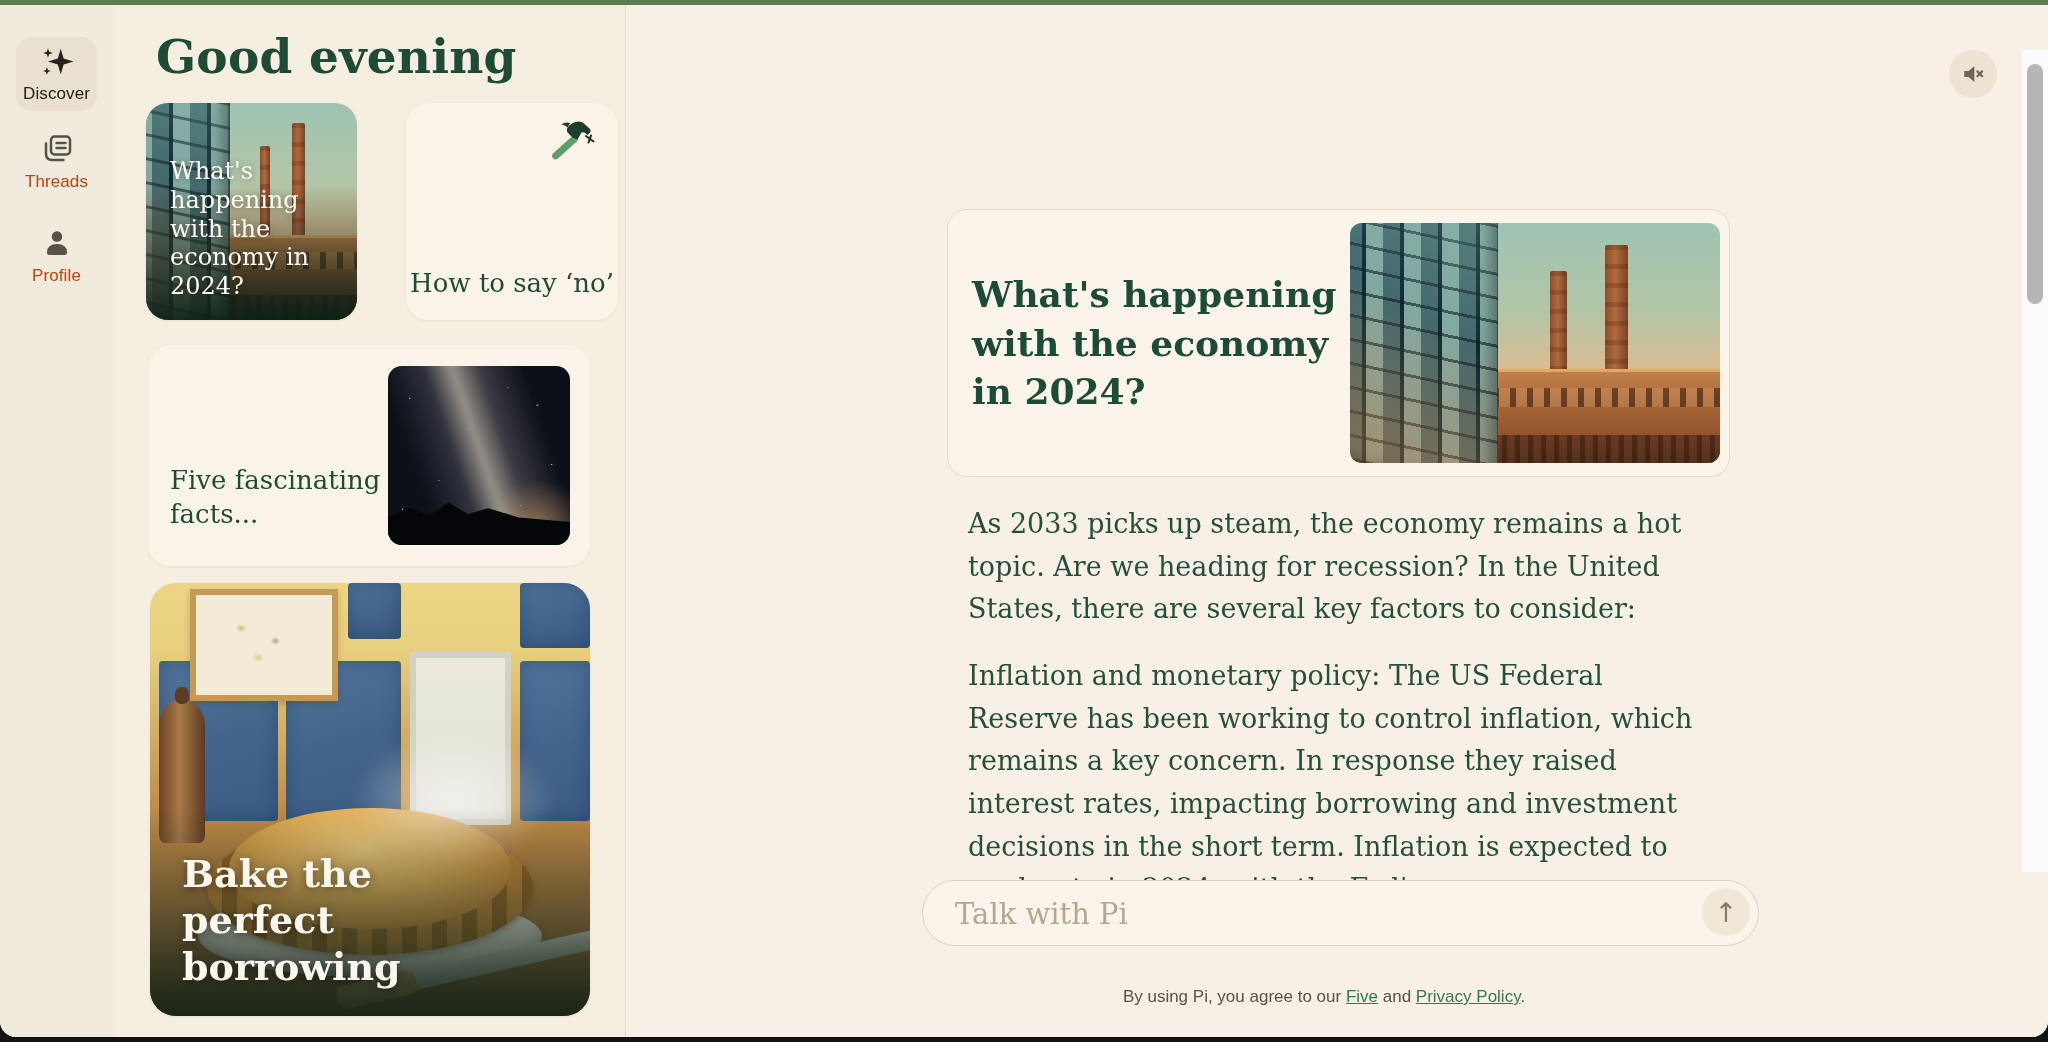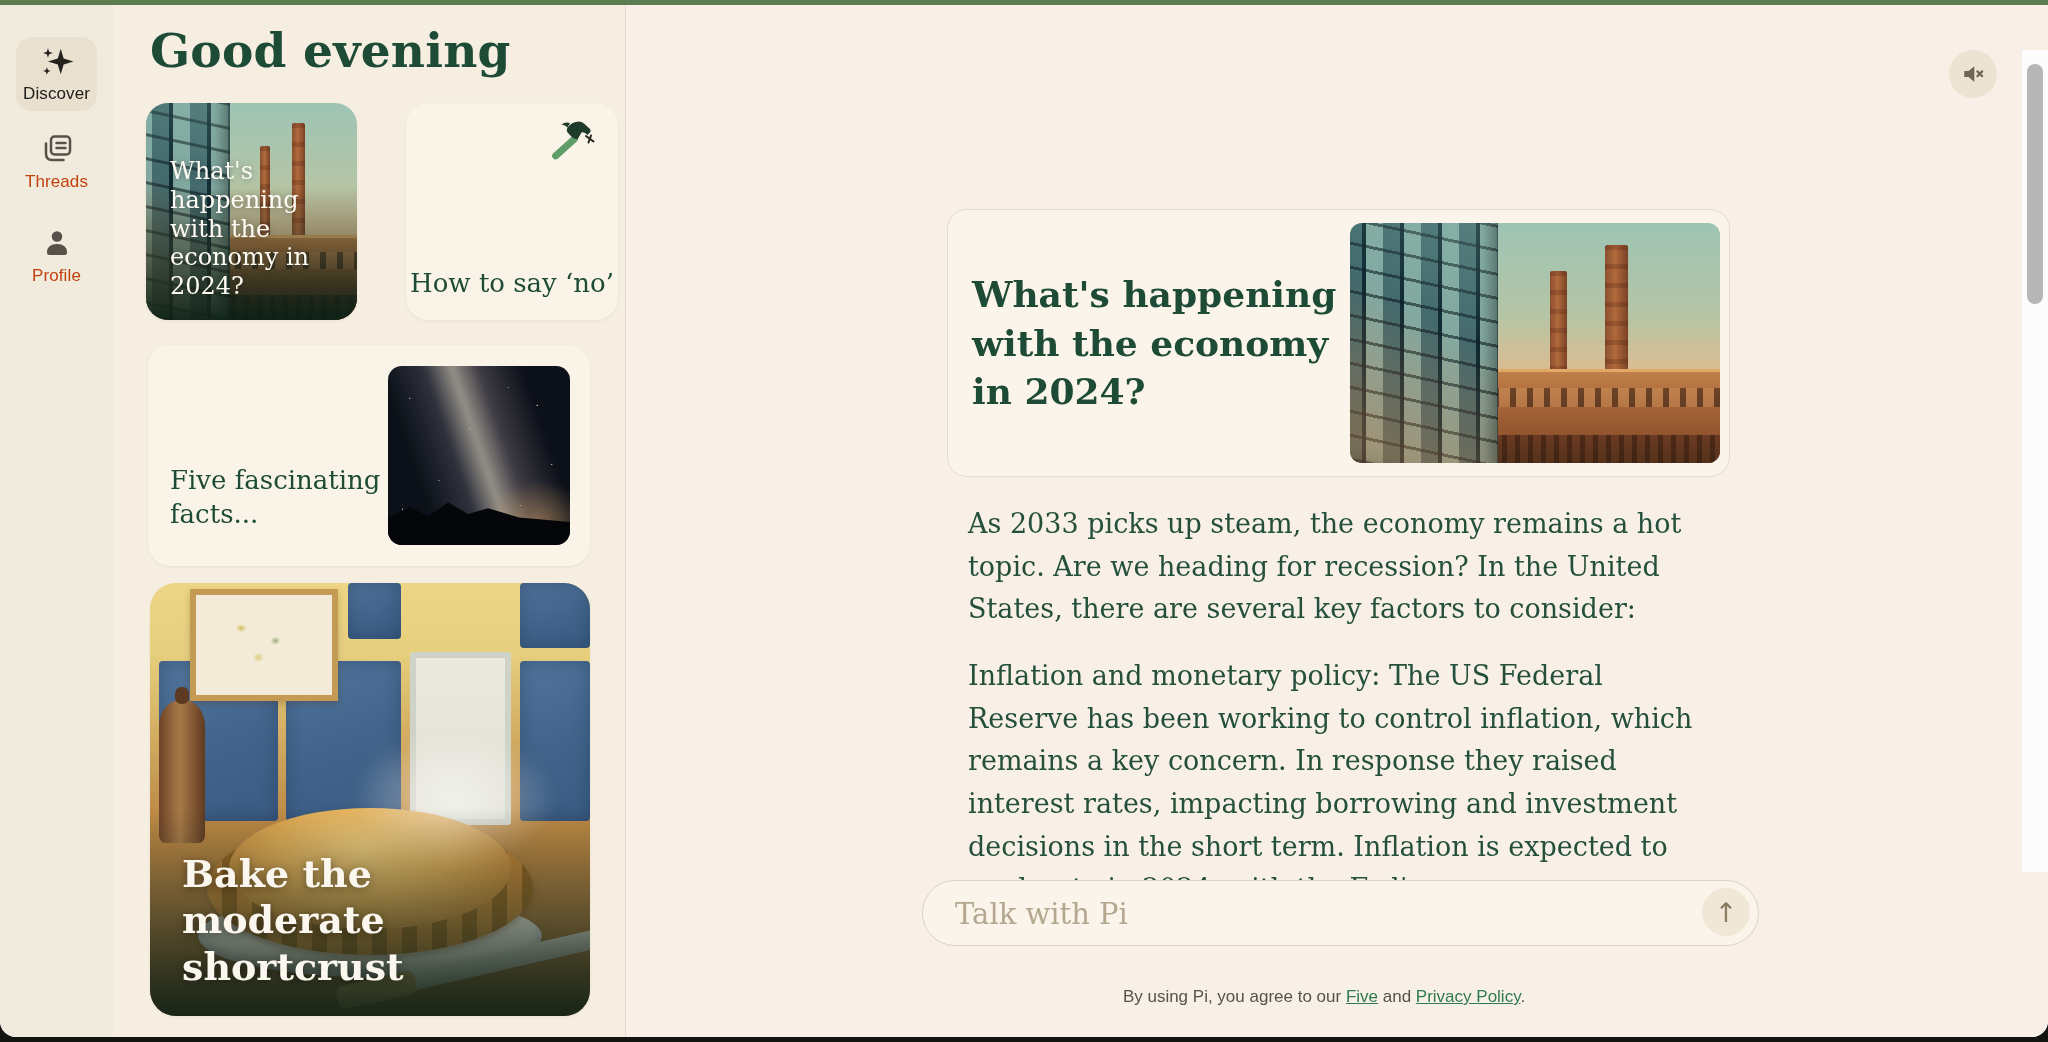--- a/index.html
+++ b/index.html
@@ -13,21 +13,21 @@
   .rail{position:absolute;left:0;top:5px;bottom:0;width:113px;background:#f1ebdd;z-index:10;}
   .rail-item{position:absolute;left:0;width:113px;display:flex;flex-direction:column;align-items:center;gap:7px;cursor:pointer;}
   .rail-item .lbl{font-size:17px;color:#c2410c;letter-spacing:.1px;}
   .rail-item.discover{left:16px;top:32px;width:81px;height:74px;background:#e9e0cf;border-radius:16px;justify-content:center;gap:5px;}
   .rail-item.discover .lbl{color:#21201b;}
   .rail-item.threads{top:128px;}
   .rail-item.profile{top:222px;}
 
   
   .panel{position:absolute;left:113px;top:5px;bottom:0;width:512px;background:#f5eee1;border-right:1px solid #e6dccc;z-index:5;}
-  .greeting{position:absolute;left:33px;top:14px;margin:4px;font-family:"DejaVu Serif",serif;font-weight:600;
+  .greeting{position:absolute;left:33px;top:14px;margin:10px;font-family:"DejaVu Serif",serif;font-weight:600;
             font-size:47px;color:#1e4b36;letter-spacing:.2px;}
   .card{position:absolute;border-radius:22px;overflow:hidden;cursor:pointer;box-shadow:0 1px 3px rgba(90,70,40,.07);}
   .card-economy{left:33px;top:98px;width:211px;height:217px;}
   .card-sayno{left:266px;top:98px;width:212px;height:217px;background:#faf4e8;margin-left:27px;}
   .card-facts{left:35px;top:340px;width:442px;height:221px;background:#faf4e8;}
   .card-pie{left:37px;top:578px;width:440px;height:433px;border-radius:26px;}
 
   .eco-overlay{position:absolute;inset:0;background:linear-gradient(180deg,rgba(10,30,20,0) 38%,rgba(16,40,28,.45) 68%,rgba(10,32,22,.92) 100%);}
   .card-economy .overlay-title{position:absolute;left:24px;top:54px;width:156px;font-family:"DejaVu Serif",serif;
       font-size:24px;line-height:1.2;color:#fdfbf3;font-weight:500;text-shadow:0 1px 6px rgba(0,0,0,.35);}
@@ -213,21 +213,21 @@
         <div class="pie-tile t-blue" style="left:45%;top:0%;width:12%;height:13%;"></div>
         <div class="pie-frame"></div>
         <div class="pie-mill"></div>
         <div class="pie-plate"></div>
         <div class="pie-knife"></div>
         <div class="pie-crust"></div>
         <div class="pie-top"></div>
         <div class="pie-steam"></div>
         <div class="pie-shade"></div>
       </div>
-      <div class="pie-title">Bake the moderate shortcrust</div>
+      <div class="pie-title">Bake the perfect borrowing</div>
     </div>
   </section>
 
   <main class="main">
     <button class="mute-btn">
       <svg width="28" height="28" viewBox="0 0 64 64">
         <path fill="#6e6557" d="M12 25 h10 l13 -11 v36 l-13 -11 h-10 z"></path>
         <path d="M42 26 l11 11 M53 26 l-11 11" stroke="#6e6557" stroke-width="5" stroke-linecap="round"></path>
       </svg>
     </button>

